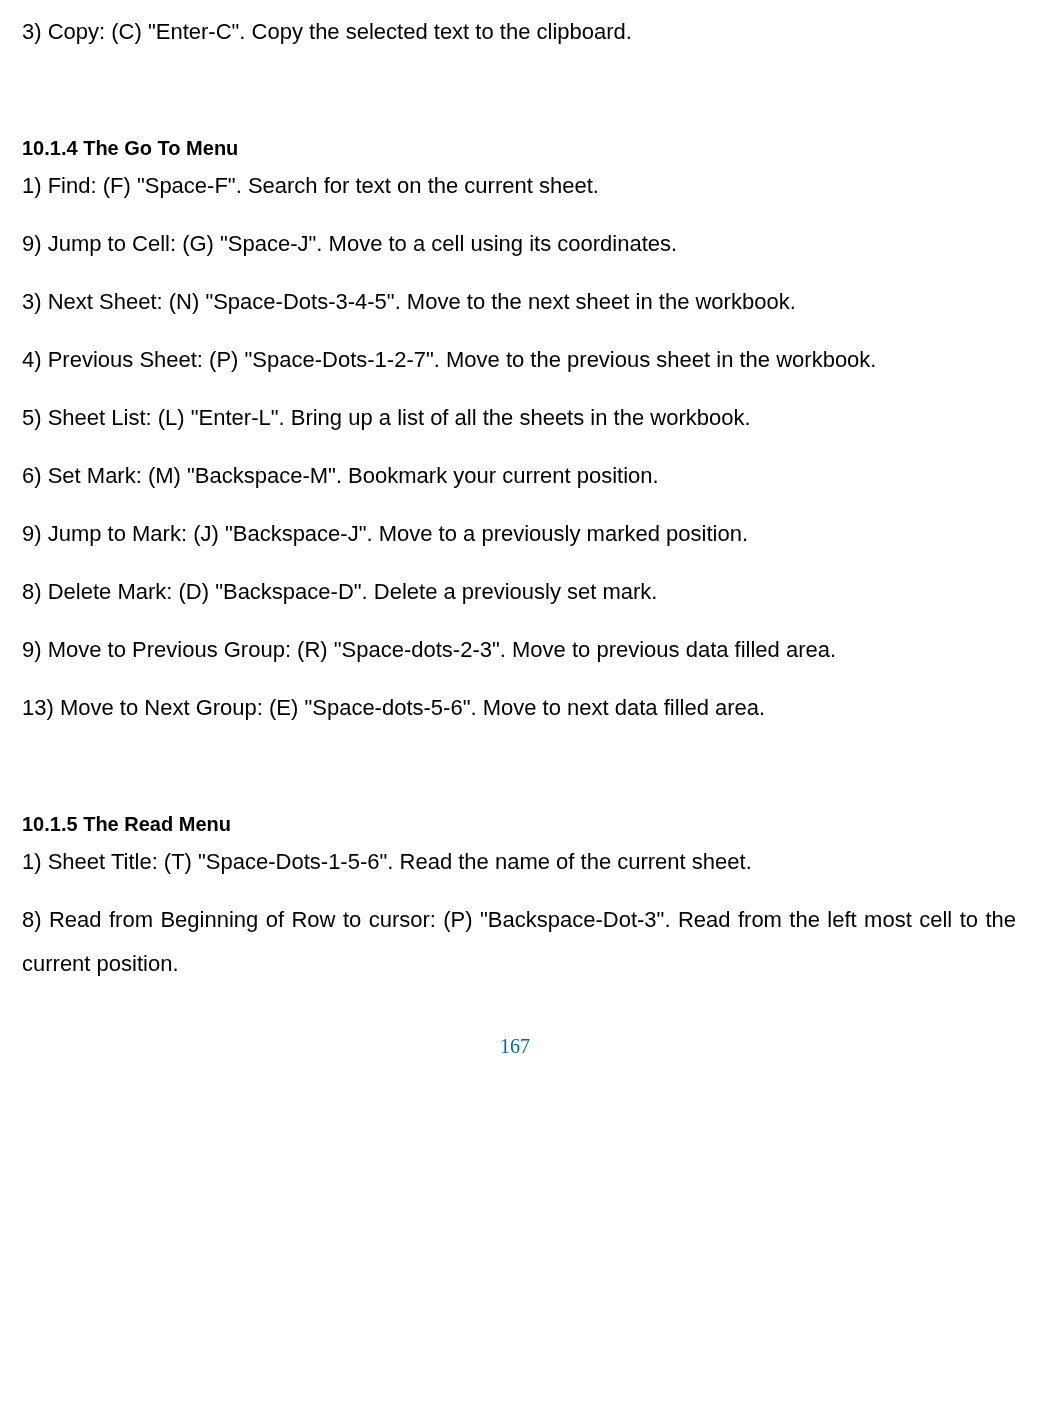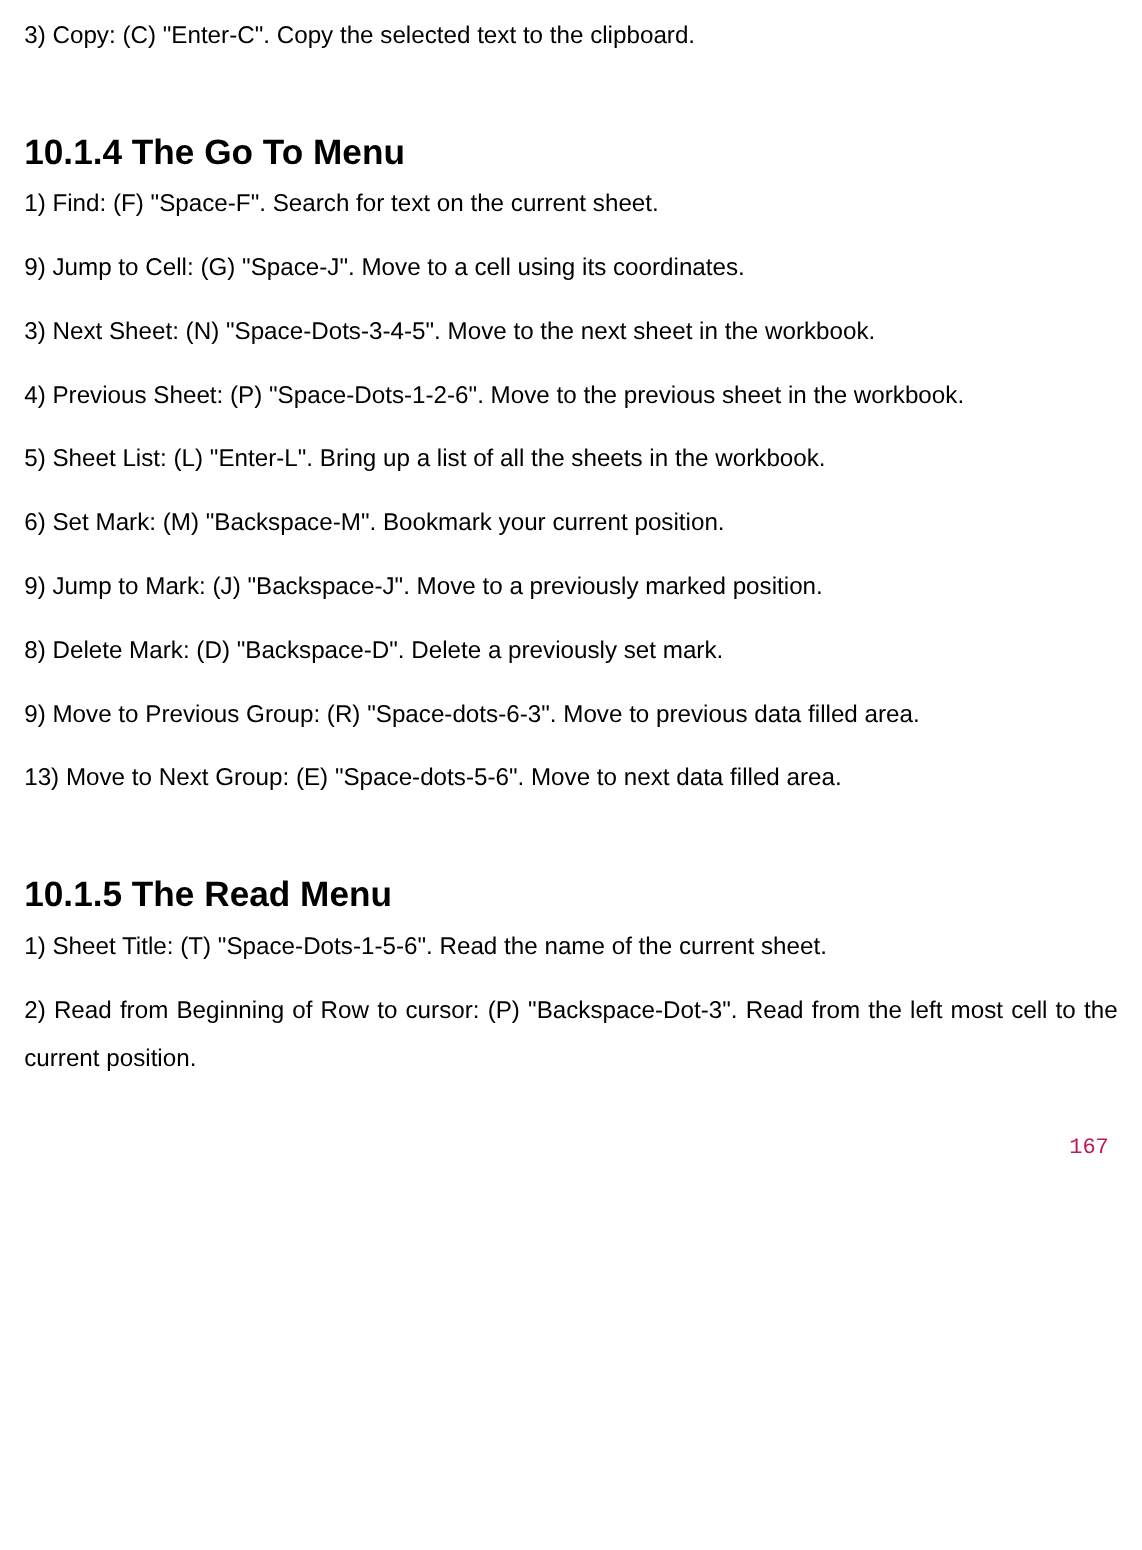--- a/index.html
+++ b/index.html
@@ -12,48 +12,48 @@
       box-sizing: border-box;
       line-height: 2.0;
     }
     .para {
       margin-bottom: 14px;
       text-align: justify;
       text-justify: inter-word;
     }
     .heading {
       font-weight: bold;
-      font-size: 32px;
-      margin-top: 62px;
+      font-size: 20px;
+      margin-top: 80px;
       margin-bottom: 2px;
       line-height: 1.4;
     }
     .page-number {
-      text-align: right;
-      font-family: Liberation Mono, monospace;
+      text-align: center;
+      font-family: Liberation Serif, serif;
       font-size: 20px;
-      color: #be185d;
+      color: #0369a1;
       margin-top: 40px;
       padding-right: 8px;
     }
   </style>
 </head>
 <body>
 
 <div class="para">3) Copy: (C) "Enter-C". Copy the selected text to the clipboard.</div>
 
 <div class="heading">10.1.4 The Go To Menu</div>
 <div class="para">1) Find: (F) "Space-F". Search for text on the current sheet.</div>
 <div class="para">9) Jump to Cell: (G) "Space-J". Move to a cell using its coordinates.</div>
 <div class="para">3) Next Sheet: (N) "Space-Dots-3-4-5". Move to the next sheet in the workbook.</div>
-<div class="para">4) Previous Sheet: (P) "Space-Dots-1-2-6". Move to the previous sheet in the workbook.</div>
+<div class="para">4) Previous Sheet: (P) "Space-Dots-1-2-7". Move to the previous sheet in the workbook.</div>
 <div class="para">5) Sheet List: (L) "Enter-L". Bring up a list of all the sheets in the workbook.</div>
 <div class="para">6) Set Mark: (M) "Backspace-M". Bookmark your current position.</div>
 <div class="para">9) Jump to Mark: (J) "Backspace-J". Move to a previously marked position.</div>
 <div class="para">8) Delete Mark: (D) "Backspace-D". Delete a previously set mark.</div>
-<div class="para">9) Move to Previous Group: (R) "Space-dots-6-3". Move to previous data filled area.</div>
+<div class="para">9) Move to Previous Group: (R) "Space-dots-2-3". Move to previous data filled area.</div>
 <div class="para">13) Move to Next Group: (E) "Space-dots-5-6". Move to next data filled area.</div>
 
 <div class="heading">10.1.5 The Read Menu</div>
 <div class="para">1) Sheet Title: (T) "Space-Dots-1-5-6". Read the name of the current sheet.</div>
-<div class="para">2) Read from Beginning of Row to cursor: (P) "Backspace-Dot-3". Read from the left most cell to the current position.</div>
+<div class="para">8) Read from Beginning of Row to cursor: (P) "Backspace-Dot-3". Read from the left most cell to the current position.</div>
 
 <div class="page-number">167</div>
 
 </body></html>

